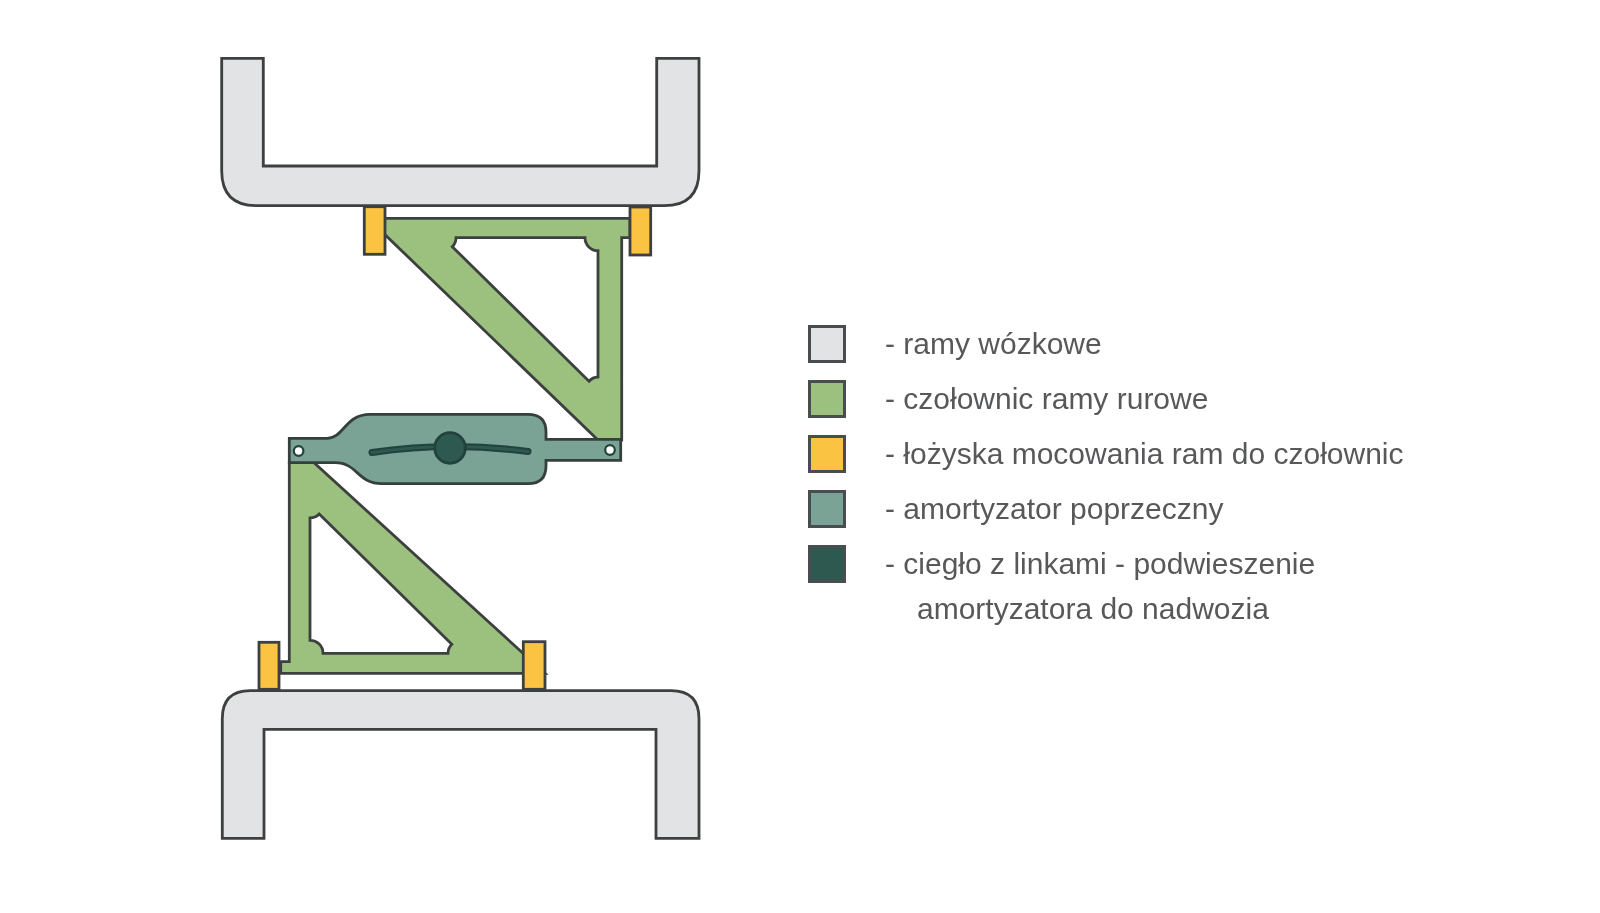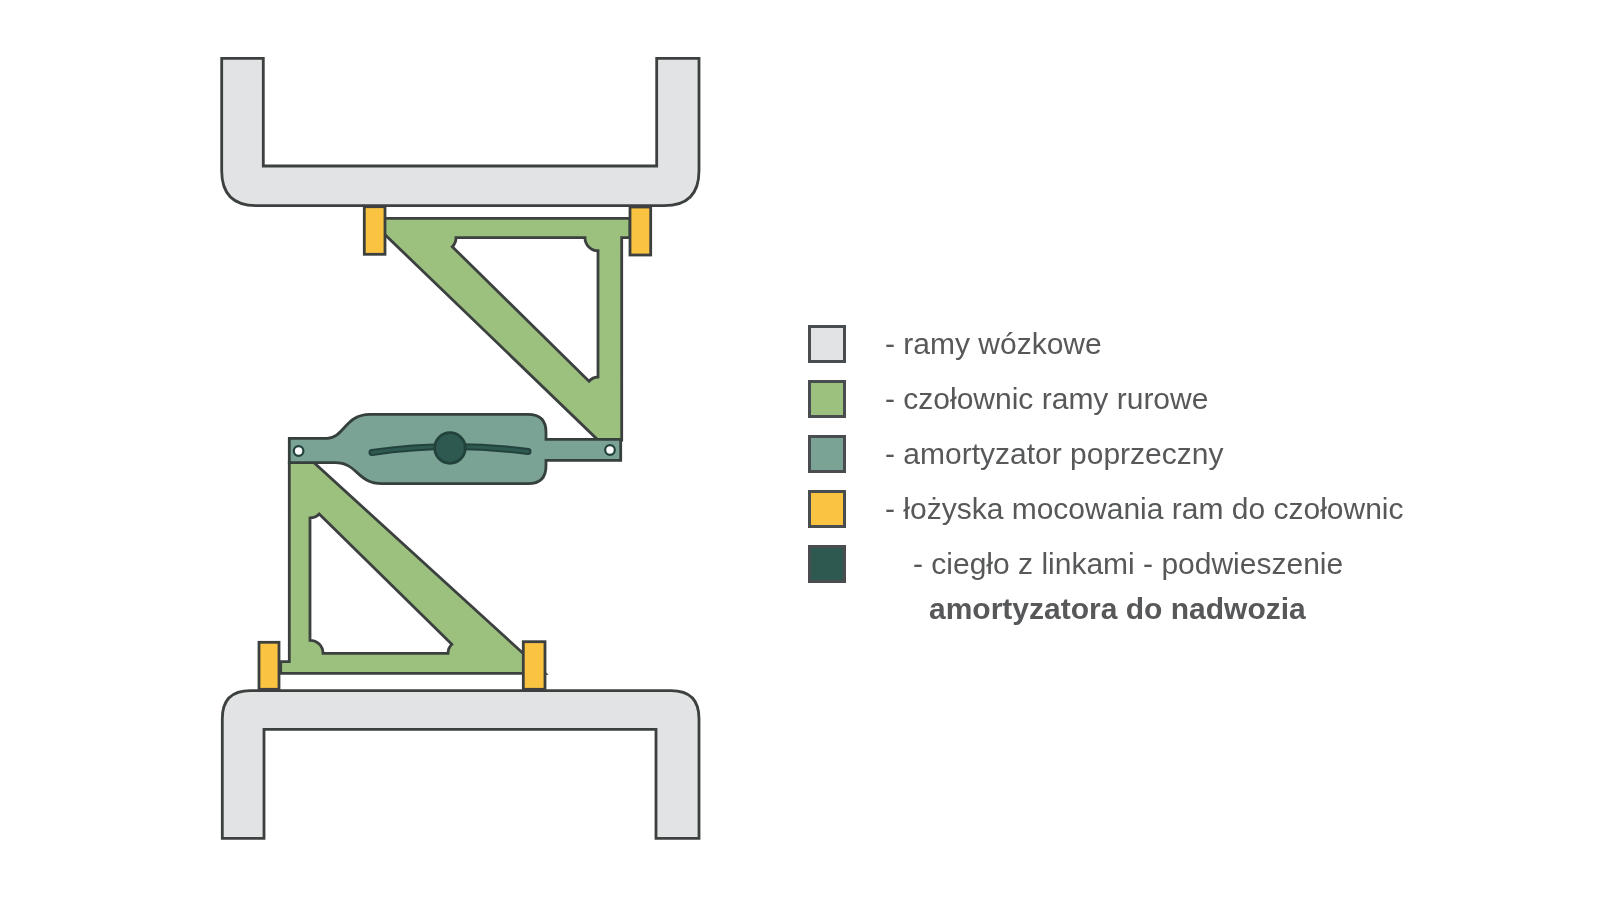--- a/index.html
+++ b/index.html
@@ -16,39 +16,38 @@
     position:absolute;
     left:808px;
     top:325px;
   }
   .legend-row{
     display:flex;
     align-items:flex-start;
     margin-bottom:17px;
     height:38px;
   }
-  .legend-row.tall{height:auto;gap:28px;}
+  .legend-row.tall{height:auto;}
   .swatch{
     width:38px;height:38px;
     box-sizing:border-box;
     border:3px solid #494D4F;
     flex:0 0 auto;
   }
   .legend-label{
     margin-left:39px;
     font-size:30px;
     line-height:38px;
     color:#57585A;
     white-space:nowrap;
   }
   .legend-label .line2{
     display:block;
-    margin-left:16px;
+    margin-left:32px;
     margin-top:7px;
-    font-weight:bold;
   }
 </style>
 </head>
 <body>
 
 <div class="stage">
 
   <svg class="diagram" width="1600" height="913" viewBox="0 0 1600 913">
 
     <path stroke="#3C4140" stroke-width="2.8" d="M 221.7,58.3
@@ -141,27 +140,27 @@
       <div class="swatch" style="background-color: rgb(226, 227, 229);"></div>
       <div class="legend-label">- ramy wózkowe</div>
     </div>
 
     <div class="legend-row">
       <div class="swatch" style="background-color: rgb(156, 193, 127);"></div>
       <div class="legend-label">- czołownic ramy rurowe</div>
     </div>
 
     <div class="legend-row">
-      <div class="swatch" style="background-color: rgb(122, 162, 149);"></div>
-      <div class="legend-label">- amortyzator poprzeczny</div>
+      <div class="swatch" style="background-color: rgb(250, 196, 66);"></div>
+      <div class="legend-label">- łożyska mocowania ram do czołownic</div>
     </div>
 
     <div class="legend-row">
-      <div class="swatch" style="background-color: rgb(250, 196, 66);"></div>
-      <div class="legend-label">- łożyska mocowania ram do czołownic</div>
+      <div class="swatch" style="background-color: rgb(122, 162, 149);"></div>
+      <div class="legend-label">- amortyzator poprzeczny</div>
     </div>
 
     <div class="legend-row tall">
       <div class="swatch" style="background-color: rgb(46, 89, 81);"></div>
       <div class="legend-label">
         <span>- ciegło z linkami - podwieszenie</span>
         <span class="line2">amortyzatora do nadwozia</span>
       </div>
     </div>
 

